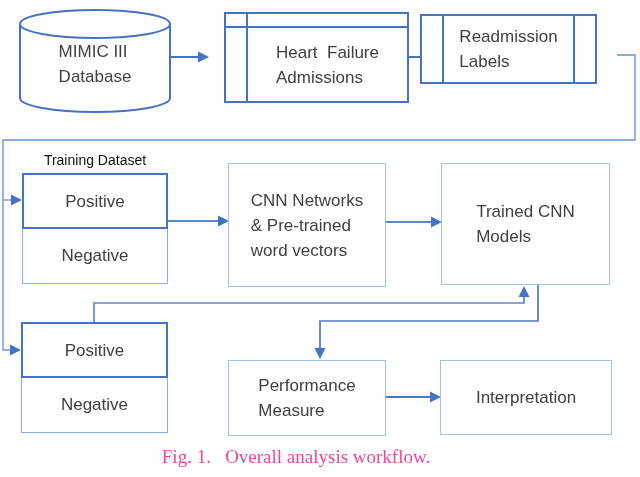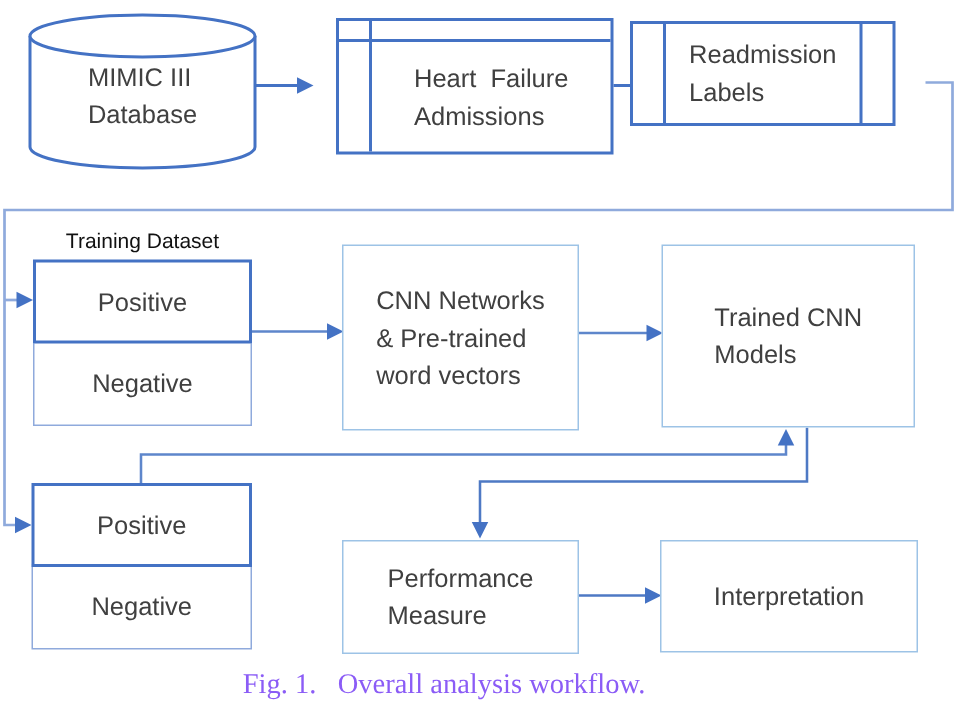--- a/index.html
+++ b/index.html
@@ -27,21 +27,21 @@
   .grp-label{
     position:absolute;z-index:2;text-align:center;font-size:14px;line-height:20px;color:#111;
     white-space:pre;
   }
   .mimic-label{
     position:absolute;left:25px;top:38px;width:140px;height:52px;z-index:2;
     display:flex;align-items:center;justify-content:center;
   }
   .caption{
     position:absolute;left:0;top:446px;width:592px;text-align:center;z-index:2;
-    font-family:"Liberation Serif", serif;font-size:19px;color:#8b5cf6;white-space:pre-wrap;
+    font-family:"Liberation Serif", serif;font-size:19px;color:#ec4899;white-space:pre-wrap;
   }
   .stack-pos{z-index:2;}
   .stack-neg{z-index:1;}
 </style>
 </head>
 <body>
 
 <div class="canvas">
 
   <svg class="svg-layer" viewBox="0 0 640 477" xmlns="http://www.w3.org/2000/svg">

